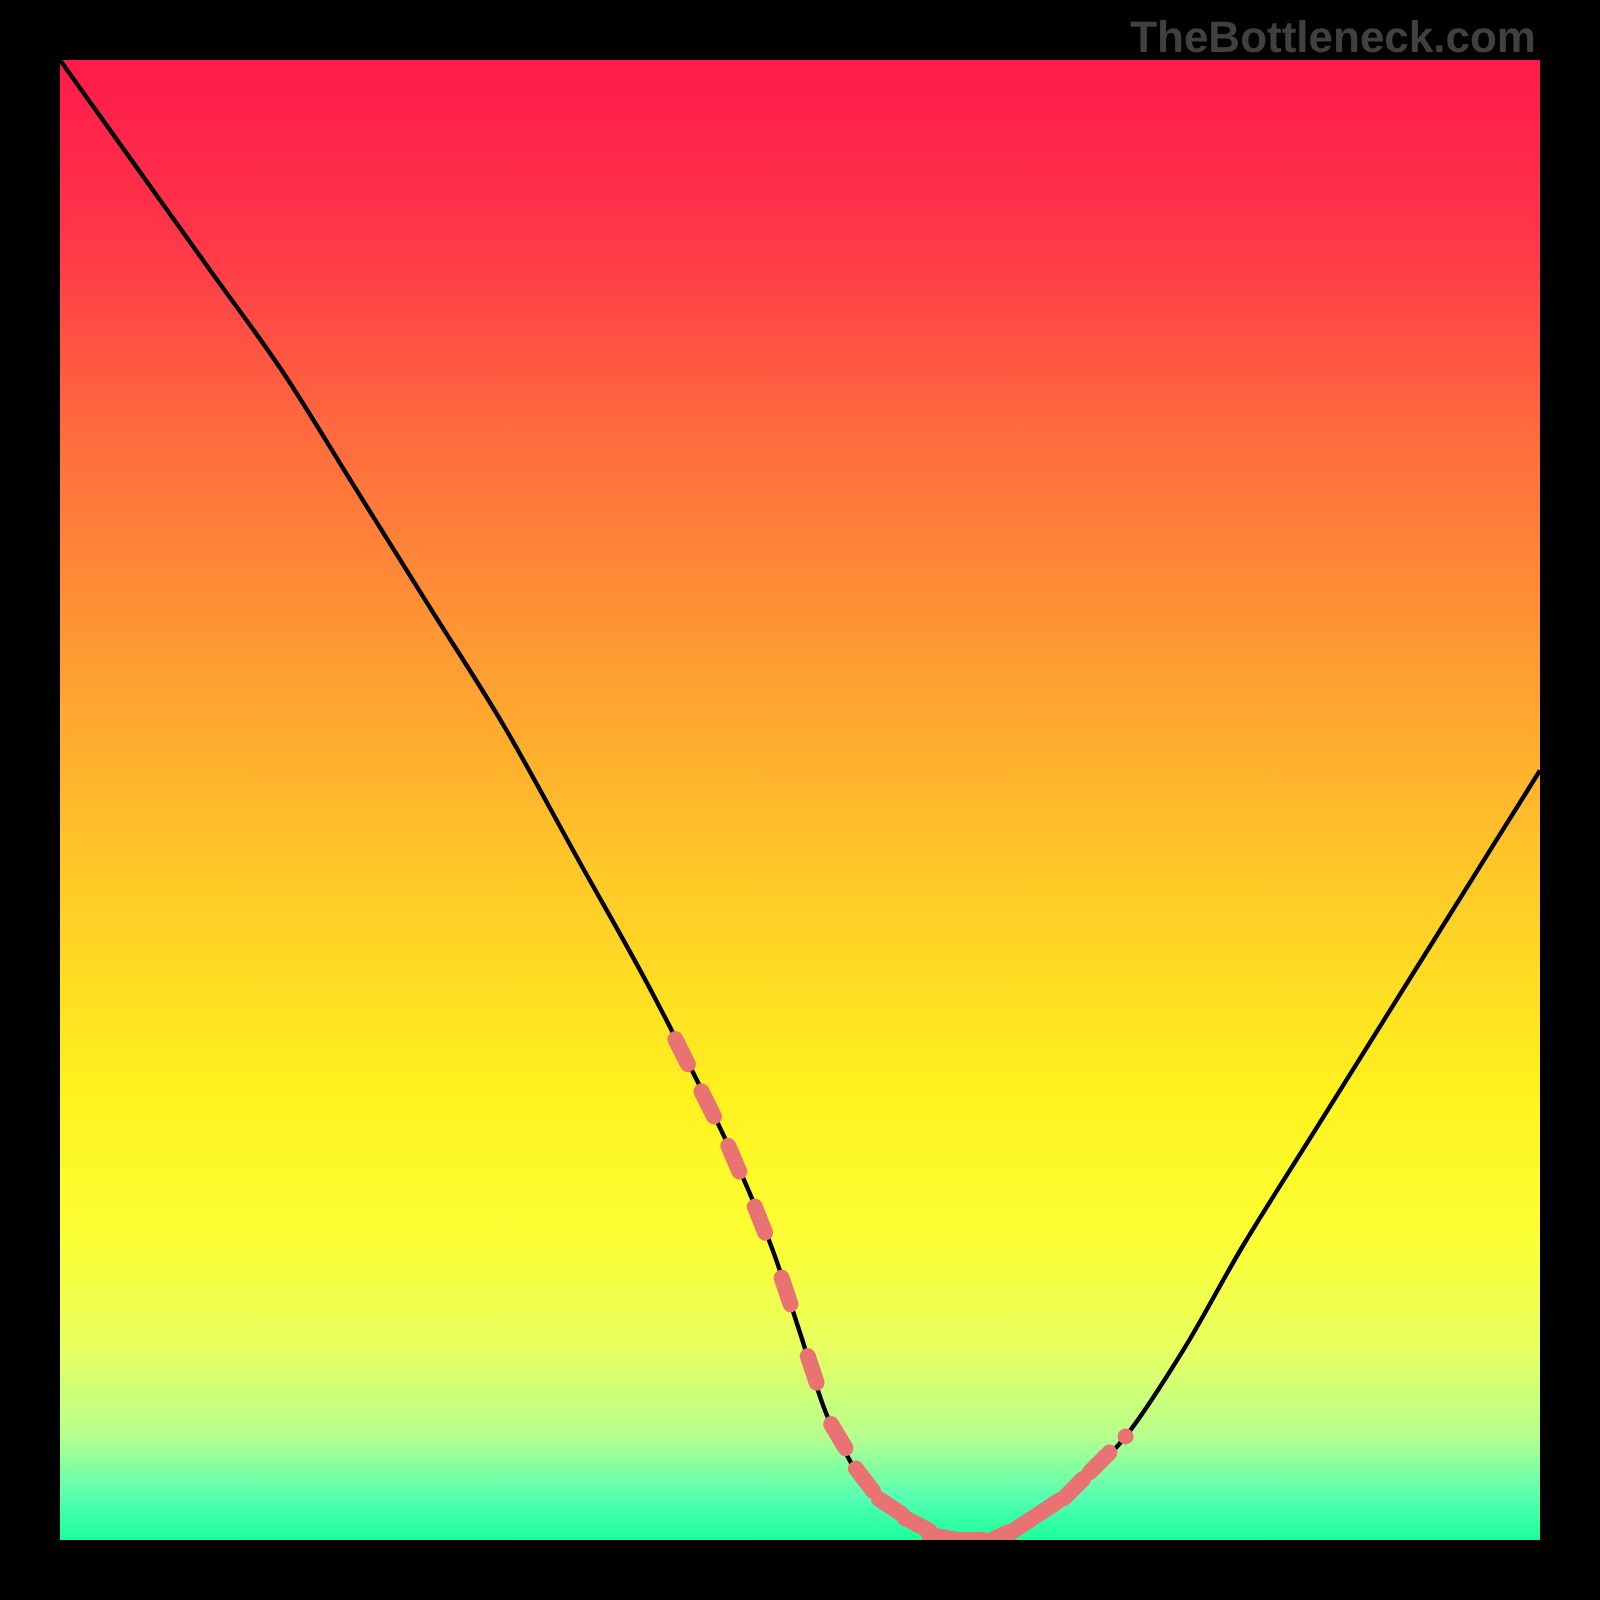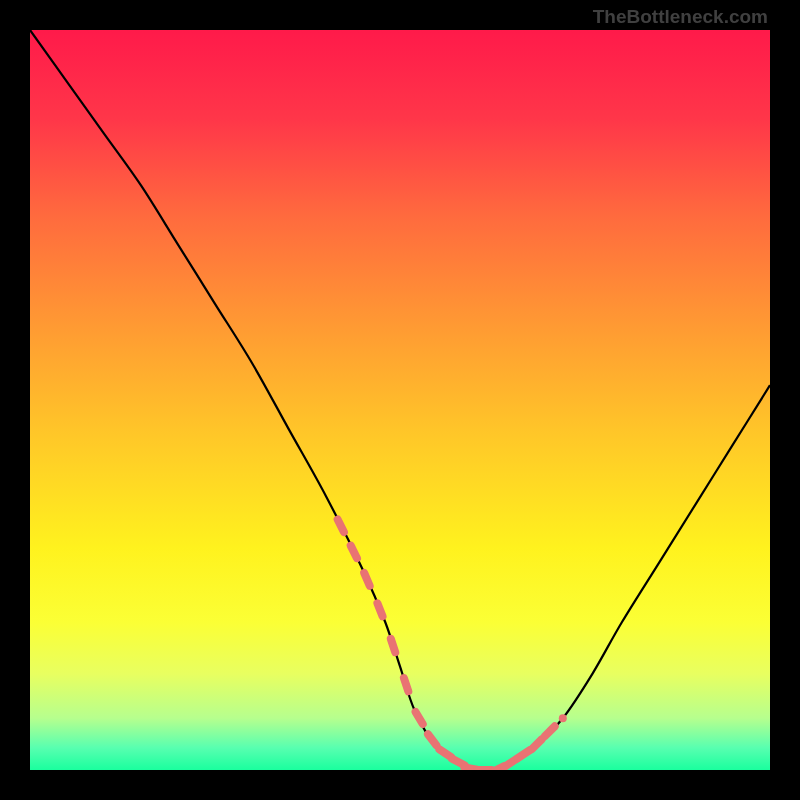--- a/index.html
+++ b/index.html
@@ -26,21 +26,21 @@
   }
   .curve-svg {
     position: absolute;
     inset: 0;
   }
   .watermark {
     position: absolute;
     top: 6px;
     right: 32px;
     color: #404040;
-    font-size: 19px;
+    font-size: 22px;
     font-weight: bold;
   }
 </style>
 </head>
 <body>
 
 <div class="watermark">TheBottleneck.com</div>
 
 <div class="frame">
   <svg class="gradient-fill" viewBox="0 0 740 740" preserveAspectRatio="none">

